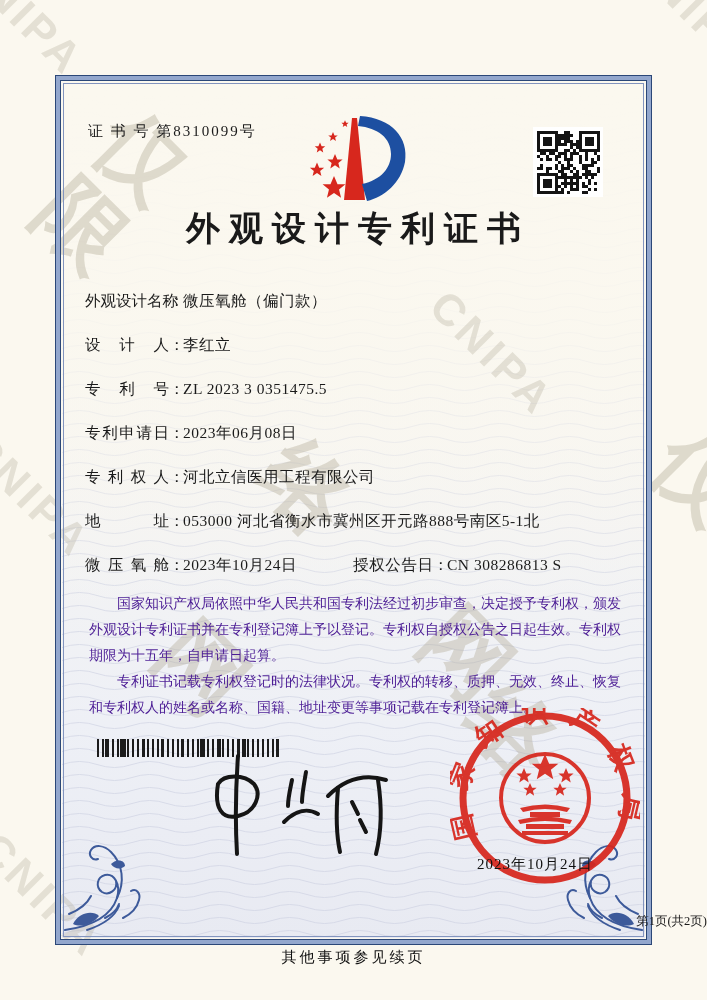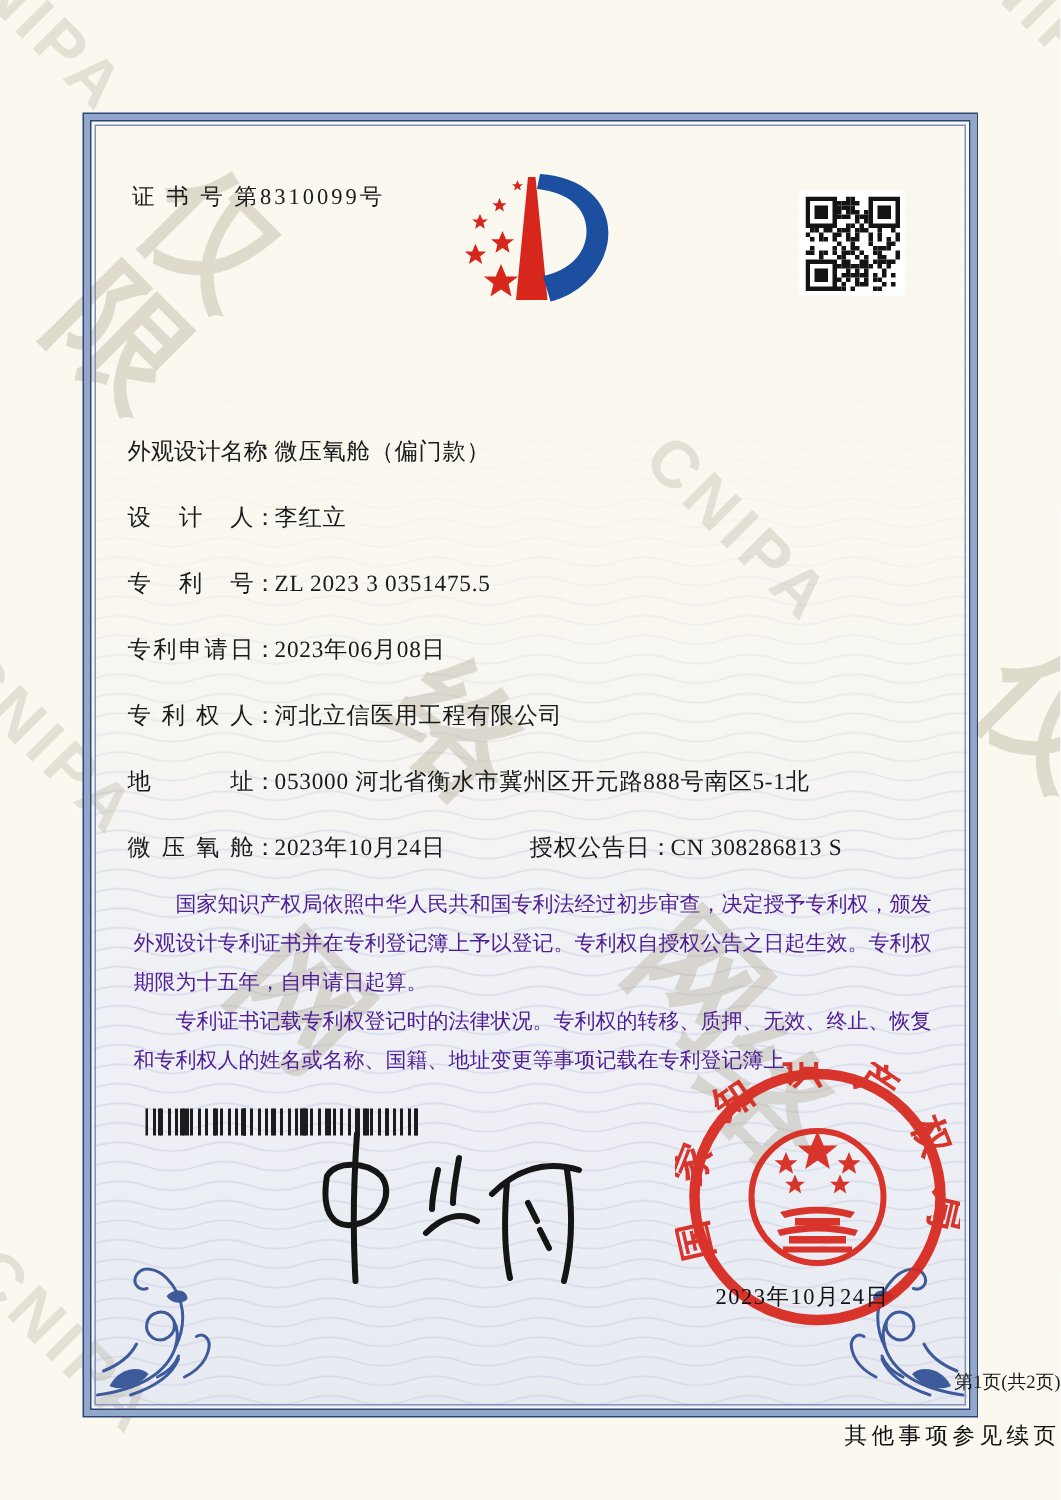--- a/index.html
+++ b/index.html
@@ -53,21 +53,21 @@
       repeating-linear-gradient(90deg,transparent 0 8px,#1c1c1c 8px 10px,transparent 10px 19px),
       repeating-linear-gradient(90deg,transparent 0 23px,#1c1c1c 23px 26px,transparent 26px 41px);}
   .director{position:absolute;left:95px;top:797px;
     font-family:"Liberation Sans","DejaVu Sans",sans-serif;
     font-size:16px;font-weight:600;line-height:33px;}
   .signature{position:absolute;left:200px;top:750px;}
   .seal{position:absolute;left:450px;top:708px;}
   .seal-date{position:absolute;left:477px;top:855px;font-size:15px;color:#111;
     letter-spacing:1px;z-index:5;}
   .page-no{position:absolute;left:0;right:0;top:913px;text-align:right;font-size:12.5px;}
-  .footer-note{position:absolute;left:0;right:0;top:948px;text-align:right;
+  .footer-note{position:absolute;left:0;right:0;top:948px;text-align:center;
     font-size:15px;letter-spacing:3px;color:#111;}
 </style>
 </head>
 <body>
 
 <div class="page">
 
   <div class="interior">
     <svg class="waves" width="583" height="856">
       <defs>
@@ -307,20 +307,21 @@
             <rect x="57" y="57" width="3" height="3"></rect>
             <rect x="21" y="60" width="3" height="3"></rect>
             <rect x="24" y="60" width="3" height="3"></rect>
             <rect x="30" y="60" width="3" height="3"></rect>
             <rect x="45" y="60" width="3" height="3"></rect>
             <rect x="48" y="60" width="3" height="3"></rect>
           </g>
       </svg>
     </div>
 
+    <h1 class="title">外观设计专利证书</h1>
 
     <div class="fields">
       <div class="frow">
         <span class="flabel">外观设计名称</span><span class="fcolon">：</span><span class="fvalue">微压氧舱（偏门款）</span>
       </div>
       <div class="frow">
         <span class="flabel">设计人</span><span class="fcolon">：</span><span class="fvalue">李红立</span>
       </div>
       <div class="frow">
         <span class="flabel">专利号</span><span class="fcolon">：</span><span class="fvalue">ZL 2023 3 0351475.5</span>

